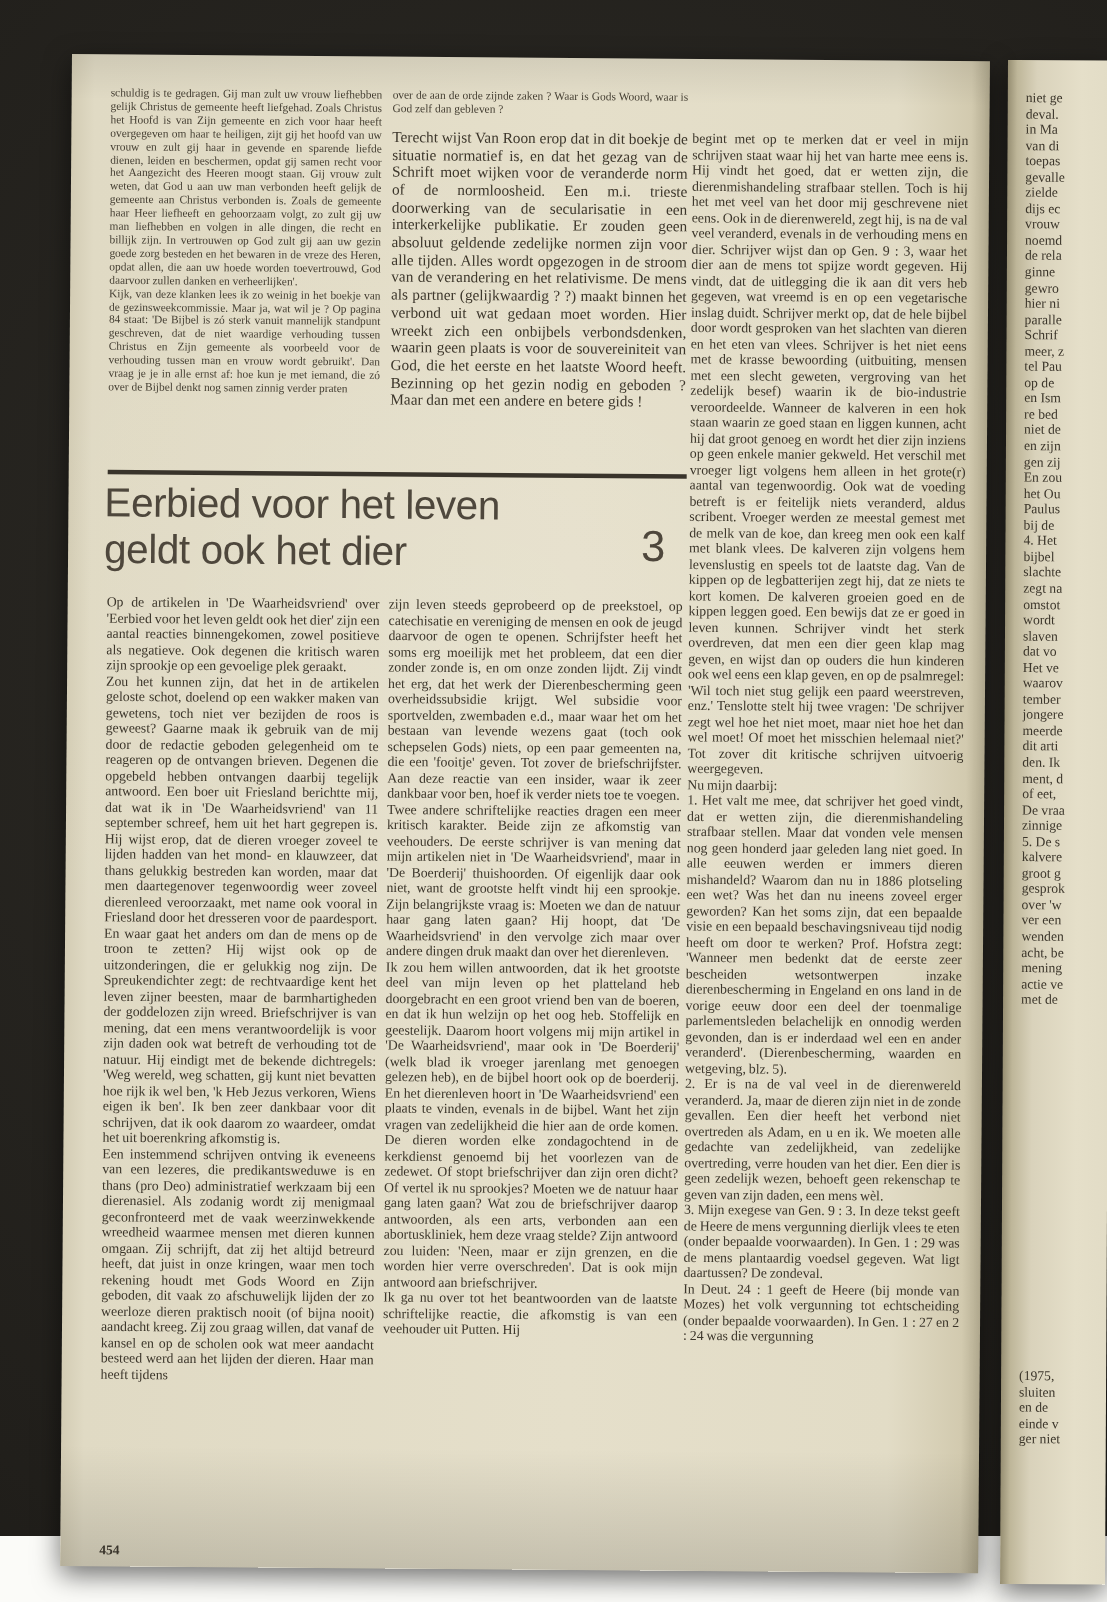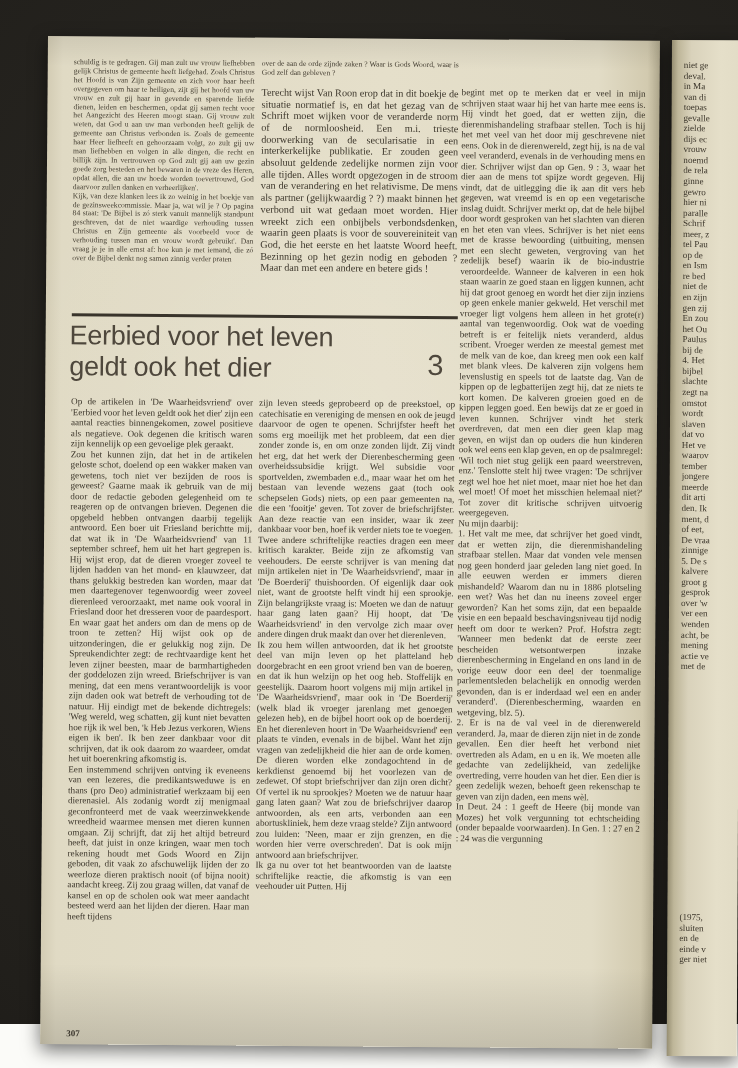--- a/index.html
+++ b/index.html
@@ -59,41 +59,42 @@
       <p class="big">Terecht wijst Van Roon erop dat in dit boekje de situatie normatief is, en dat het gezag van de Schrift moet wijken voor de veranderde norm of de normloosheid. Een m.i. trieste doorwerking van de secularisatie in een interkerkelijke publikatie. Er zouden geen absoluut geldende zedelijke normen zijn voor alle tijden. Alles wordt opgezogen in de stroom van de verandering en het relativisme. De mens als partner (gelijkwaardig ? ?) maakt binnen het verbond uit wat gedaan moet worden. Hier wreekt zich een onbijbels verbondsdenken, waarin geen plaats is voor de souvereiniteit van God, die het eerste en het laatste Woord heeft. Bezinning op het gezin nodig en geboden ? Maar dan met een andere en betere gids !</p>
     </div>
 
     <div class="rule"></div>
 
     <h1 class="headline"><span>Eerbied voor het leven</span><br><span>geldt ook het dier</span></h1>
 
     <div class="partnum">3</div>
 
     <div class="bodycol c1">
-      <p>Op de artikelen in 'De Waarheidsvriend' over 'Eerbied voor het leven geldt ook het dier' zijn een aantal reacties binnengekomen, zowel positieve als negatieve. Ook degenen die kritisch waren zijn kennelijk op een gevoelige plek geraakt.</p>
+      <p>Op de artikelen in 'De Waarheidsvriend' over 'Eerbied voor het leven geldt ook het dier' zijn een aantal reacties binnengekomen, zowel positieve als negatieve. Ook degenen die kritisch waren zijn sprookje op een gevoelige plek geraakt.</p>
       <p>Zou het kunnen zijn, dat het in de artikelen geloste schot, doelend op een wakker maken van gewetens, toch niet ver bezijden de roos is geweest? Gaarne maak ik gebruik van de mij door de redactie geboden gelegenheid om te reageren op de ontvangen brieven. Degenen die opgebeld hebben ontvangen daarbij tegelijk antwoord. Een boer uit Friesland berichtte mij, dat wat ik in 'De Waarheidsvriend' van 11 september schreef, hem uit het hart gegrepen is. Hij wijst erop, dat de dieren vroeger zoveel te lijden hadden van het mond- en klauwzeer, dat thans gelukkig bestreden kan worden, maar dat men daartegenover tegenwoordig weer zoveel dierenleed veroorzaakt, met name ook vooral in Friesland door het dresseren voor de paardesport. En waar gaat het anders om dan de mens op de troon te zetten? Hij wijst ook op de uitzonderingen, die er gelukkig nog zijn. De Spreukendichter zegt: de rechtvaardige kent het leven zijner beesten, maar de barmhartigheden der goddelozen zijn wreed. Briefschrijver is van mening, dat een mens verantwoordelijk is voor zijn daden ook wat betreft de verhouding tot de natuur. Hij eindigt met de bekende dichtregels: 'Weg wereld, weg schatten, gij kunt niet bevatten hoe rijk ik wel ben, 'k Heb Jezus verkoren, Wiens eigen ik ben'. Ik ben zeer dankbaar voor dit schrijven, dat ik ook daarom zo waardeer, omdat het uit boerenkring afkomstig is.</p>
       <p>Een instemmend schrijven ontving ik eveneens van een lezeres, die predikantsweduwe is en thans (pro Deo) administratief werkzaam bij een dierenasiel. Als zodanig wordt zij menigmaal geconfronteerd met de vaak weerzinwekkende wreedheid waarmee mensen met dieren kunnen omgaan. Zij schrijft, dat zij het altijd betreurd heeft, dat juist in onze kringen, waar men toch rekening houdt met Gods Woord en Zijn geboden, dit vaak zo afschuwelijk lijden der zo weerloze dieren praktisch nooit (of bijna nooit) aandacht kreeg. Zij zou graag willen, dat vanaf de kansel en op de scholen ook wat meer aandacht besteed werd aan het lijden der dieren. Haar man heeft tijdens</p>
     </div>
 
     <div class="bodycol c2">
       <p>zijn leven steeds geprobeerd op de preekstoel, op catechisatie en vereniging de mensen en ook de jeugd daarvoor de ogen te openen. Schrijfster heeft het soms erg moeilijk met het probleem, dat een dier zonder zonde is, en om onze zonden lijdt. Zij vindt het erg, dat het werk der Dierenbescherming geen overheidssubsidie krijgt. Wel subsidie voor sportvelden, zwembaden e.d., maar waar het om het bestaan van levende wezens gaat (toch ook schepselen Gods) niets, op een paar gemeenten na, die een 'fooitje' geven. Tot zover de briefschrijfster. Aan deze reactie van een insider, waar ik zeer dankbaar voor ben, hoef ik verder niets toe te voegen.</p>
       <p>Twee andere schriftelijke reacties dragen een meer kritisch karakter. Beide zijn ze afkomstig van veehouders. De eerste schrijver is van mening dat mijn artikelen niet in 'De Waarheidsvriend', maar in 'De Boerderij' thuishoorden. Of eigenlijk daar ook niet, want de grootste helft vindt hij een sprookje. Zijn belangrijkste vraag is: Moeten we dan de natuur haar gang laten gaan? Hij hoopt, dat 'De Waarheidsvriend' in den vervolge zich maar over andere dingen druk maakt dan over het dierenleven.</p>
       <p>Ik zou hem willen antwoorden, dat ik het grootste deel van mijn leven op het platteland heb doorgebracht en een groot vriend ben van de boeren, en dat ik hun welzijn op het oog heb. Stoffelijk en geestelijk. Daarom hoort volgens mij mijn artikel in 'De Waarheidsvriend', maar ook in 'De Boerderij' (welk blad ik vroeger jarenlang met genoegen gelezen heb), en de bijbel hoort ook op de boerderij. En het dierenleven hoort in 'De Waarheidsvriend' een plaats te vinden, evenals in de bijbel. Want het zijn vragen van zedelijkheid die hier aan de orde komen. De dieren worden elke zondagochtend in de kerkdienst genoemd bij het voorlezen van de zedewet. Of stopt briefschrijver dan zijn oren dicht? Of vertel ik nu sprookjes? Moeten we de natuur haar gang laten gaan? Wat zou de briefschrijver daarop antwoorden, als een arts, verbonden aan een abortuskliniek, hem deze vraag stelde? Zijn antwoord zou luiden: 'Neen, maar er zijn grenzen, en die worden hier verre overschreden'. Dat is ook mijn antwoord aan briefschrijver.</p>
       <p>Ik ga nu over tot het beantwoorden van de laatste schriftelijke reactie, die afkomstig is van een veehouder uit Putten. Hij</p>
     </div>
 
     <div class="bodycol c3">
       <p>begint met op te merken dat er veel in mijn schrijven staat waar hij het van harte mee eens is. Hij vindt het goed, dat er wetten zijn, die dierenmishandeling strafbaar stellen. Toch is hij het met veel van het door mij geschrevene niet eens. Ook in de dierenwereld, zegt hij, is na de val veel veranderd, evenals in de verhouding mens en dier. Schrijver wijst dan op Gen. 9 : 3, waar het dier aan de mens tot spijze wordt gegeven. Hij vindt, dat de uitlegging die ik aan dit vers heb gegeven, wat vreemd is en op een vegetarische inslag duidt. Schrijver merkt op, dat de hele bijbel door wordt gesproken van het slachten van dieren en het eten van vlees. Schrijver is het niet eens met de krasse bewoording (uitbuiting, mensen met een slecht geweten, vergroving van het zedelijk besef) waarin ik de bio-industrie veroordeelde. Wanneer de kalveren in een hok staan waarin ze goed staan en liggen kunnen, acht hij dat groot genoeg en wordt het dier zijn inziens op geen enkele manier gekweld. Het verschil met vroeger ligt volgens hem alleen in het grote(r) aantal van tegenwoordig. Ook wat de voeding betreft is er feitelijk niets veranderd, aldus scribent. Vroeger werden ze meestal gemest met de melk van de koe, dan kreeg men ook een kalf met blank vlees. De kalveren zijn volgens hem levenslustig en speels tot de laatste dag. Van de kippen op de legbatterijen zegt hij, dat ze niets te kort komen. De kalveren groeien goed en de kippen leggen goed. Een bewijs dat ze er goed in leven kunnen. Schrijver vindt het sterk overdreven, dat men een dier geen klap mag geven, en wijst dan op ouders die hun kinderen ook wel eens een klap geven, en op de psalmregel: 'Wil toch niet stug gelijk een paard weerstreven, enz.' Tenslotte stelt hij twee vragen: 'De schrijver zegt wel hoe het niet moet, maar niet hoe het dan wel moet! Of moet het misschien helemaal niet?' Tot zover dit kritische schrijven uitvoerig weergegeven.</p>
       <p>Nu mijn daarbij:</p>
       <p>1. Het valt me mee, dat schrijver het goed vindt, dat er wetten zijn, die dierenmishandeling strafbaar stellen. Maar dat vonden vele mensen nog geen honderd jaar geleden lang niet goed. In alle eeuwen werden er immers dieren mishandeld? Waarom dan nu in 1886 plotseling een wet? Was het dan nu ineens zoveel erger geworden? Kan het soms zijn, dat een bepaalde visie en een bepaald beschavingsniveau tijd nodig heeft om door te werken? Prof. Hofstra zegt: 'Wanneer men bedenkt dat de eerste zeer bescheiden wetsontwerpen inzake dierenbescherming in Engeland en ons land in de vorige eeuw door een deel der toenmalige parlementsleden belachelijk en onnodig werden gevonden, dan is er inderdaad wel een en ander veranderd'. (Dierenbescherming, waarden en wetgeving, blz. 5).</p>
       <p>2. Er is na de val veel in de dierenwereld veranderd. Ja, maar de dieren zijn niet in de zonde gevallen. Een dier heeft het verbond niet overtreden als Adam, en u en ik. We moeten alle gedachte van zedelijkheid, van zedelijke overtreding, verre houden van het dier. Een dier is geen zedelijk wezen, behoeft geen rekenschap te geven van zijn daden, een mens wèl.</p>
+      <p>3. Mijn exegese van Gen. 9 : 3. In deze tekst geeft de Heere de mens vergunning dierlijk vlees te eten (onder bepaalde voorwaarden). In Gen. 1 : 29 was de mens plantaardig voedsel gegeven. Wat ligt daartussen? De zondeval.</p>
       <p>In Deut. 24 : 1 geeft de Heere (bij monde van Mozes) het volk vergunning tot echtscheiding (onder bepaalde voorwaarden). In Gen. 1 : 27 en 2 : 24 was die vergunning</p>
     </div>
 
-    <div class="pageno">307</div>
+    <div class="pageno">454</div>
   </div>
 
   <div class="page sliver">
     <div class="sliver-text">niet ge
 deval.
 in Ma
 van di
 toepas
 gevalle
 zielde

